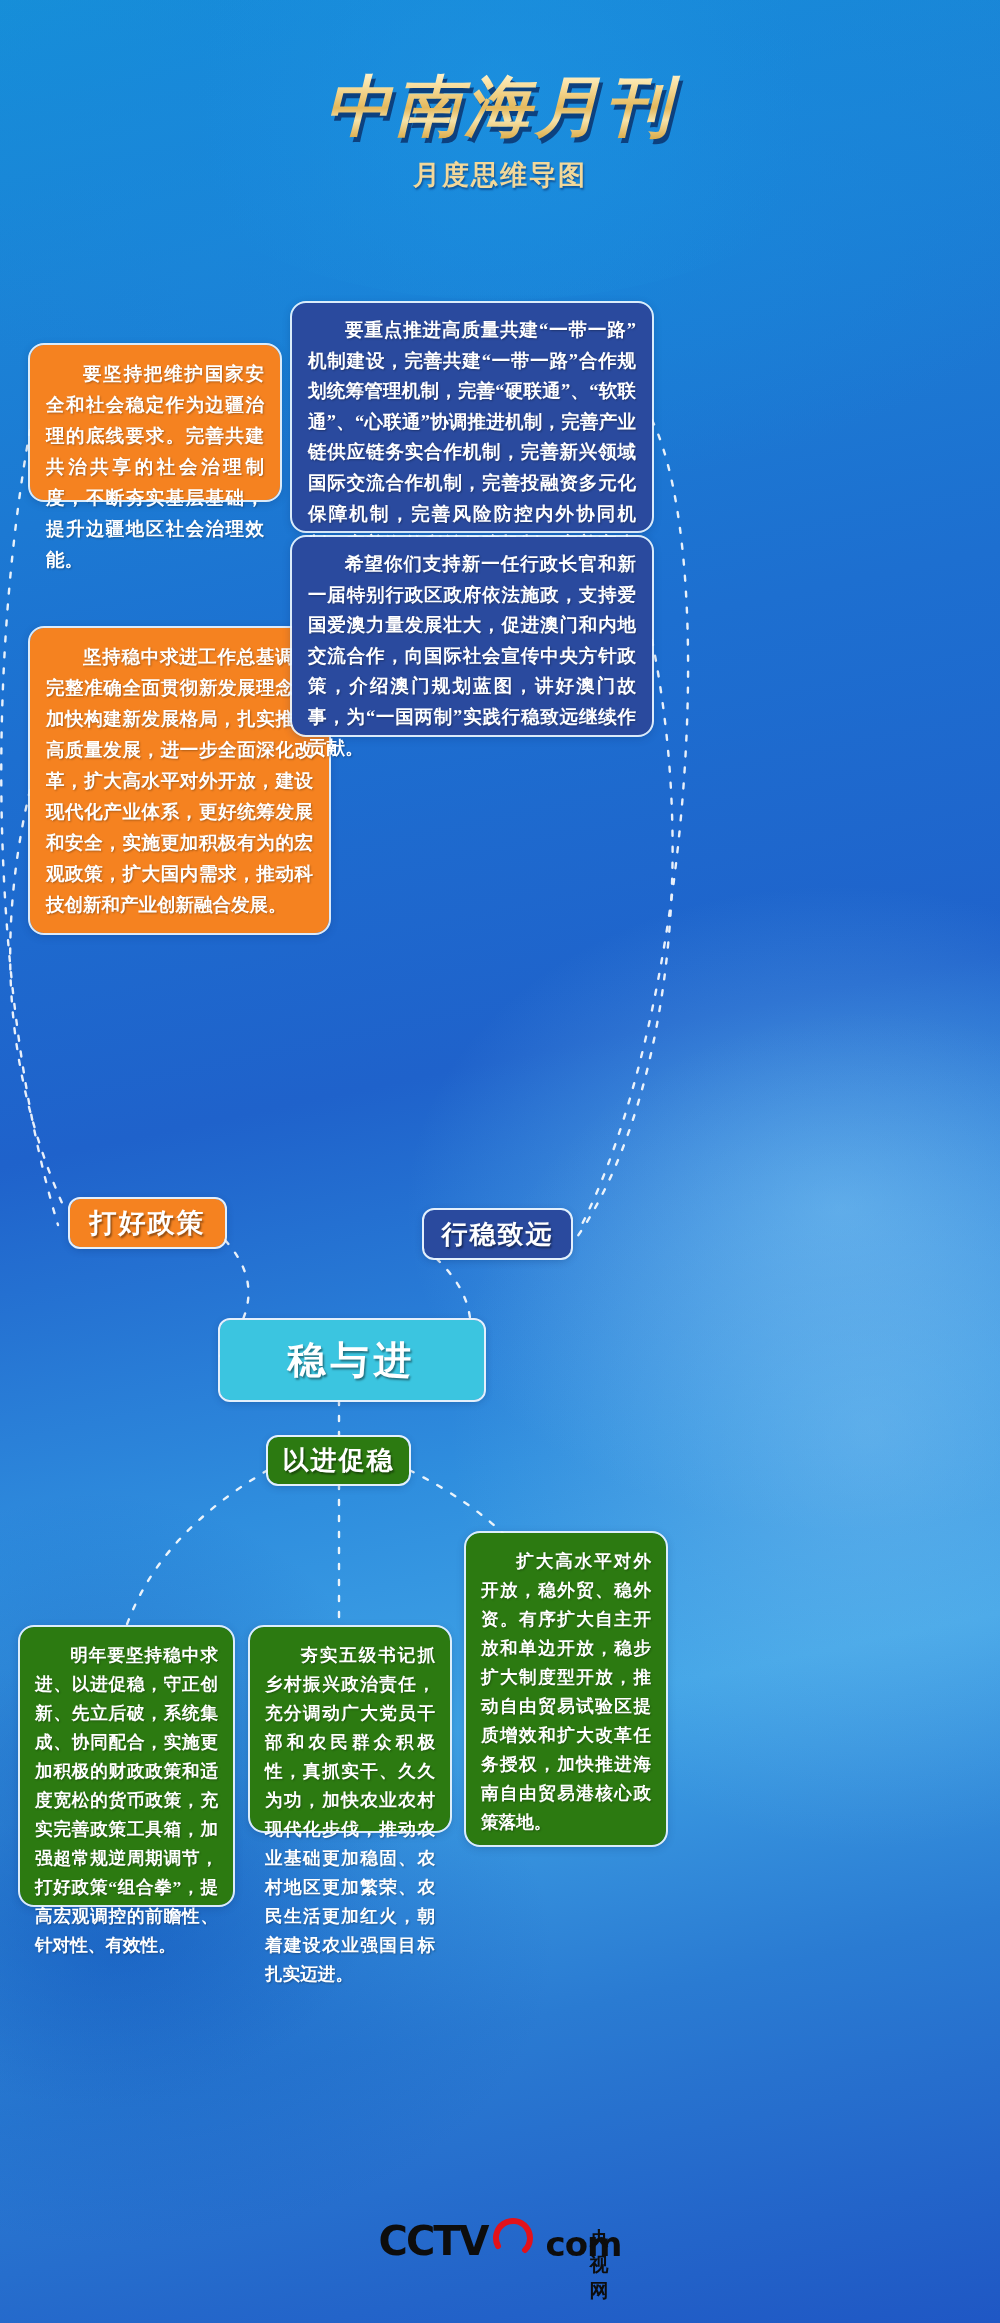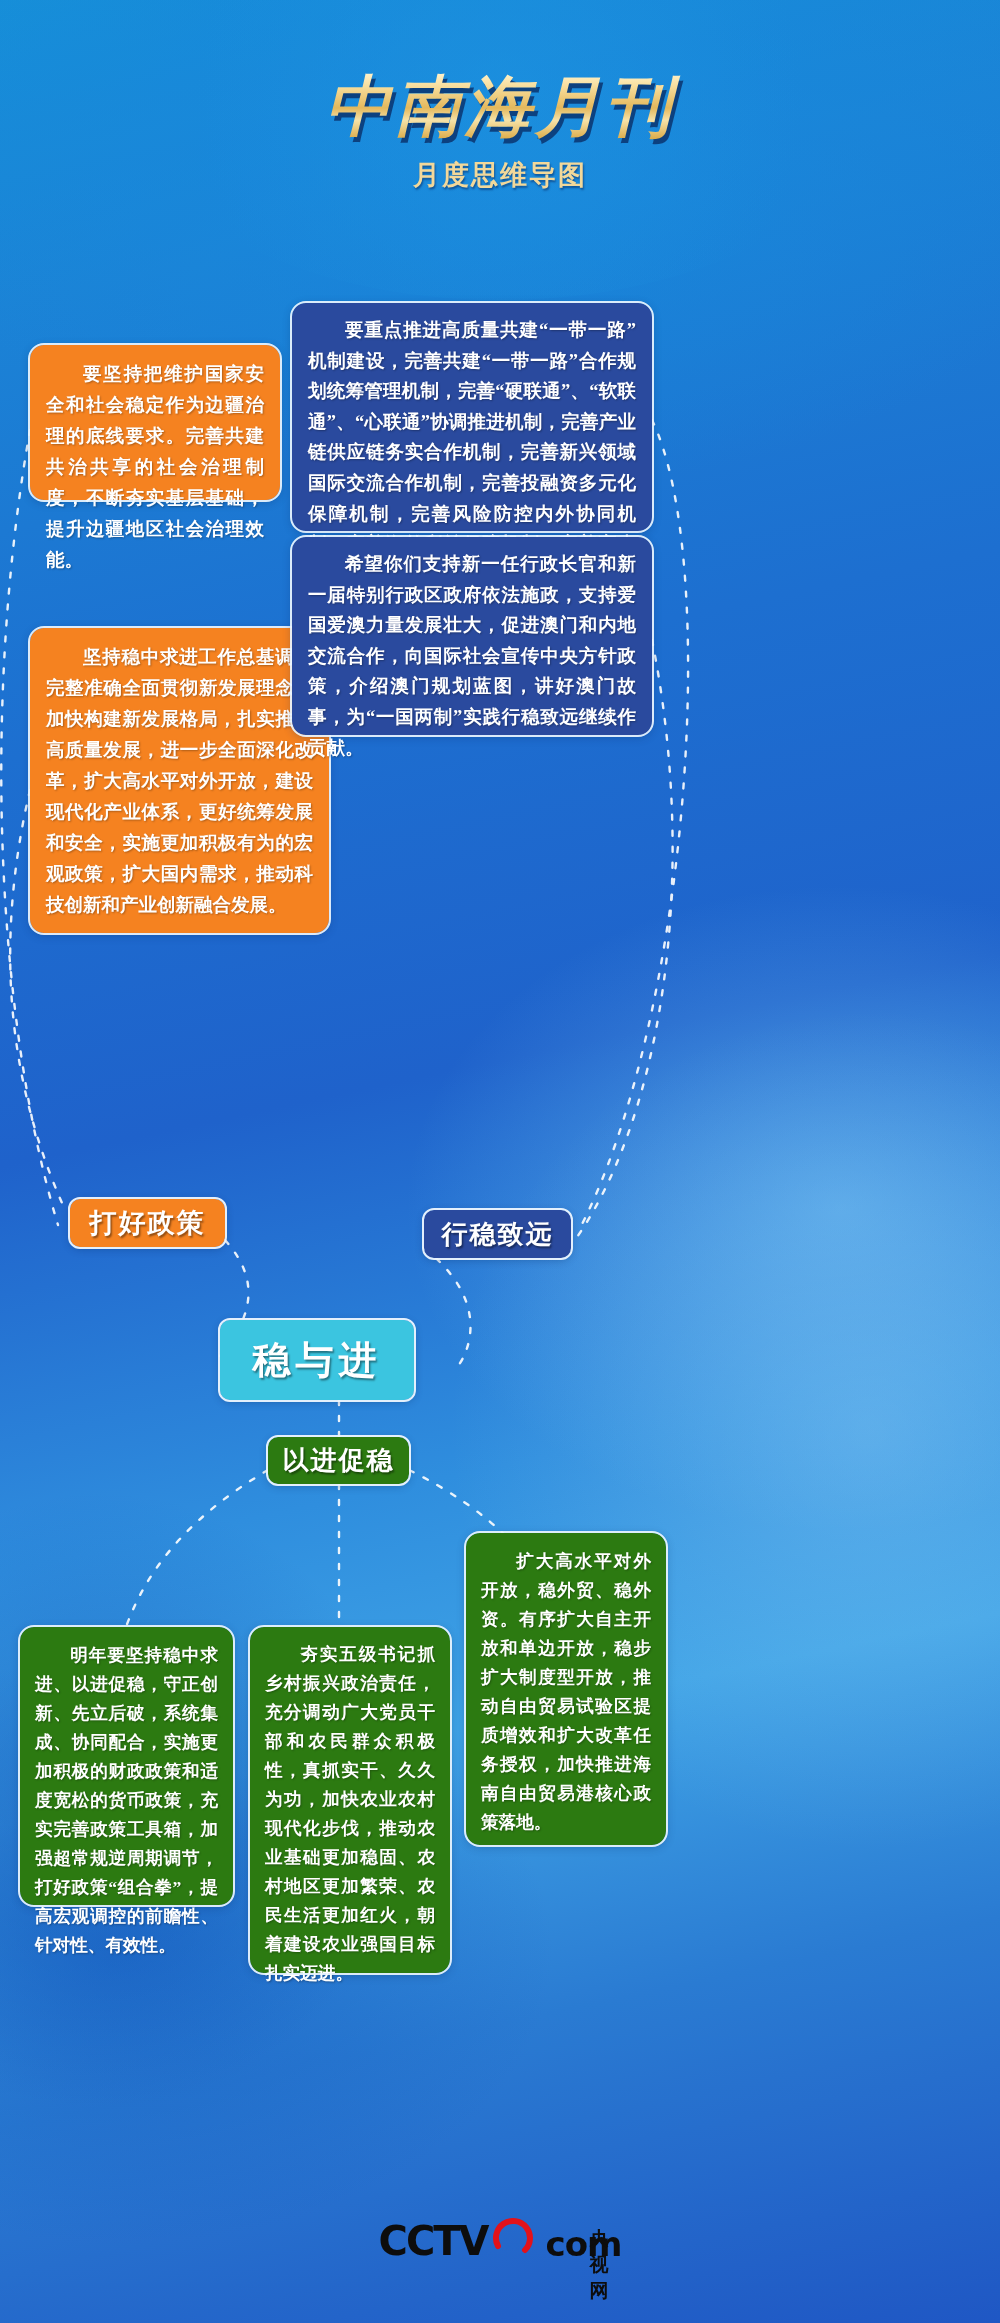--- a/index.html
+++ b/index.html
@@ -90,28 +90,28 @@
     color:#fff;font-weight:bold;
     font-family:"DejaVu Sans","Liberation Sans",sans-serif;
     letter-spacing:2px;
     text-shadow:1.5px 1.5px 2px rgba(0,0,0,0.42);
     outline:2px solid rgba(238,247,255,0.95);
     box-shadow:0 2px 9px rgba(5,35,90,0.33);
     box-sizing:border-box;
   }
   #n-wzqj{left:70px;top:1199px;width:155px;height:48px;font-size:27px;background:#f58220;}
   #n-xwzy{left:424px;top:1210px;width:147px;height:48px;font-size:26px;background:#2a4a9e;text-align:right;}
-  #n-wyj{left:220px;top:1320px;width:194px;height:80px;font-size:38px;background:#3bc5e0;letter-spacing:5px;}
+  #n-wyj{left:220px;top:1320px;width:264px;height:80px;font-size:38px;background:#3bc5e0;letter-spacing:5px;}
   #n-yjcw{left:268px;top:1437px;width:141px;height:47px;font-size:26px;background:#2c7a11;}
 
   
   .gcard{padding:14px 15px 12px 15px;}
   .gcard .body{font-size:17.6px;line-height:29px;}
   #g-policy{left:20px;top:1627px;width:213px;height:278px;}
-  #g-rural{left:250px;top:1627px;width:200px;height:346px;font-family:Liberation Mono, monospace;}
+  #g-rural{left:250px;top:1627px;width:200px;height:204px;}
   #g-open{left:466px;top:1533px;width:200px;height:312px;}
 
   
   .footer{position:absolute;left:0;top:2216px;width:1000px;display:flex;justify-content:center;align-items:center;}
   .logo{display:flex;align-items:flex-end;gap:10px;position:relative;}
   .logo .cctv{
     font-family:"DejaVu Sans","Liberation Sans",sans-serif;
     font-weight:bold;font-size:40px;letter-spacing:-2px;color:#0d0d0d;line-height:0.95;
   }
   .logo .arcwrap{position:relative;width:44px;height:44px;margin:0 -4px 0 -6px;}

